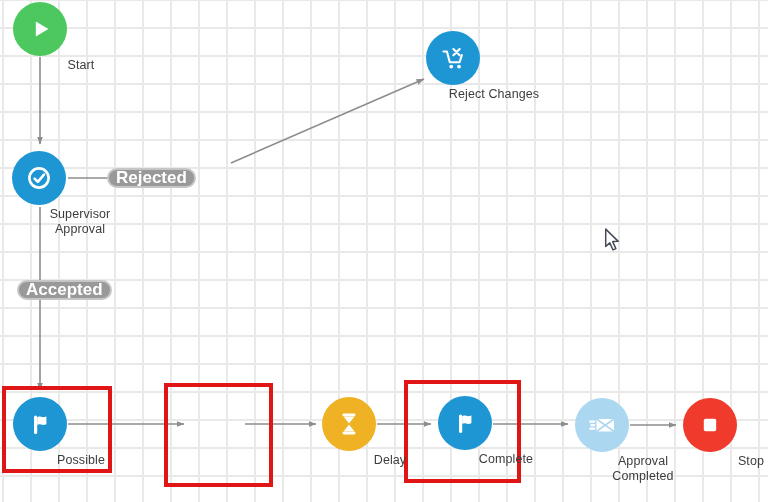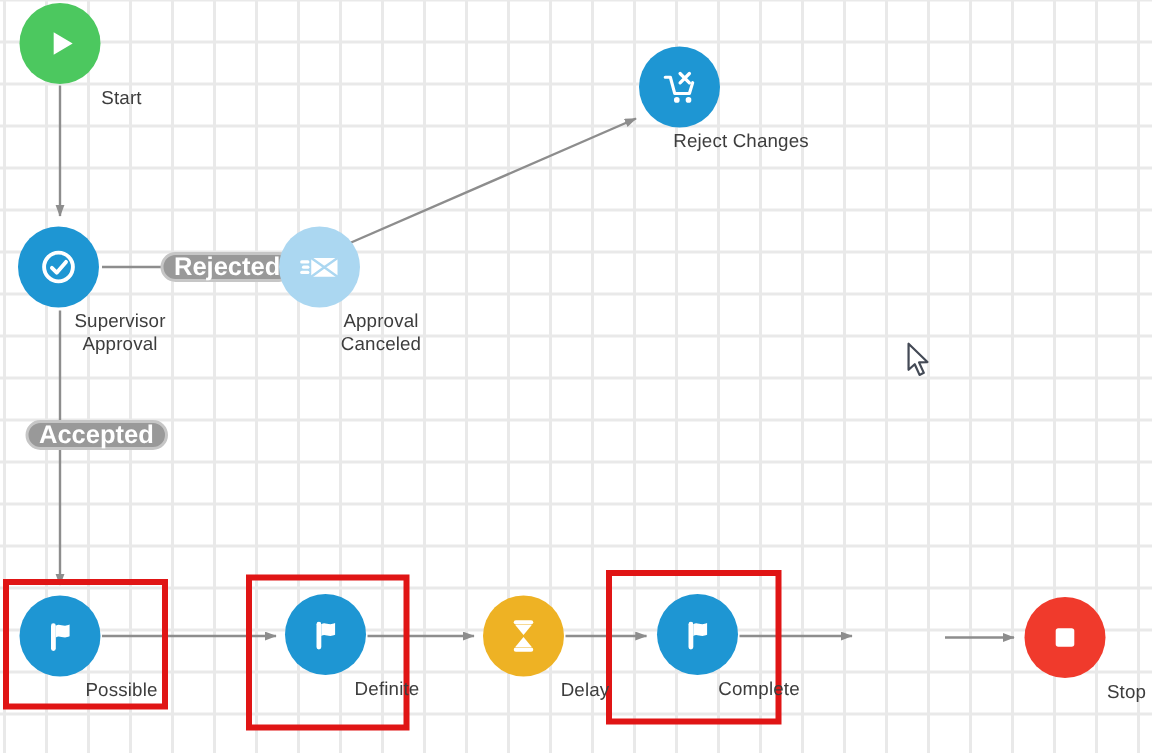--- a/index.html
+++ b/index.html
@@ -75,34 +75,20 @@
   <div class="node" style="left:12px;top:151px;">
     <div class="circle" style="background:#1e96d3">
       <svg width="32" height="32" viewBox="0 0 32 32">
         <circle cx="16" cy="16" r="9.6" fill="none" stroke="#fff" stroke-width="2.6"></circle>
         <path d="M11.6,16.6 L14.8,19.8 L21,12.6" fill="none" stroke="#fff" stroke-width="2.6" stroke-linecap="round" stroke-linejoin="round"></path>
       </svg>
     </div>
     <div class="nlabel w80">Supervisor Approval</div>
   </div>
 
-  <div class="node" style="left:186px;top:151px;">
-    <div class="circle" style="background:#abd7f1">
-      <svg width="32" height="32" viewBox="0 0 32 32">
-        <rect x="10.5" y="10" width="17.5" height="12.5" rx="1.2" fill="#fff"></rect>
-        <path d="M10.5,10 L19.2,16.2 L28,10 M10.5,22.5 L19.2,16.2 M28,22.5 L19.2,16.2" stroke="#abd7f1" stroke-width="1.6" fill="none"></path>
-        <g stroke="#fff" stroke-width="2.2" stroke-linecap="round">
-          <path d="M4.2,12.6 h4"></path>
-            <path d="M5.4,16.1 h2.8"></path>
-            <path d="M4.2,19.6 h4"></path>
-        </g>
-      </svg>
-    </div>
-    <div class="nlabel w80">Approval Canceled</div>
-  </div>
 
   <div class="node" style="left:426px;top:31px;">
     <div class="circle" style="background:#1e96d3">
       <svg width="32" height="32" viewBox="0 0 32 32">
         <path d="M6.5,9.5 h3.4 l2.9,10.8 h9.8 l2.2,-7.2" fill="none" stroke="#fff" stroke-width="2.1" stroke-linecap="round" stroke-linejoin="round"></path>
         <circle cx="14.2" cy="24.6" r="1.9" fill="#fff"></circle>
         <circle cx="22" cy="24.6" r="1.9" fill="#fff"></circle>
         <path d="M16.4,7 l6.2,6.2 M22.6,7 l-6.2,6.2" stroke="#fff" stroke-width="2.2" stroke-linecap="round"></path>
       </svg>
     </div>
@@ -112,29 +98,20 @@
   <div class="node" style="left:13px;top:397px;">
     <div class="circle" style="background:#1e96d3">
       <svg width="32" height="32" viewBox="0 0 32 32">
         <rect x="10" y="7.5" width="3.2" height="18.5" rx="1.6" fill="#fff"></rect>
         <path d="M13.2,9.2 C15.8,7 17.8,10.6 22.4,8.4 L22.4,16.2 C17.8,18.4 15.8,14.8 13.2,17 Z" fill="#fff"></path>
       </svg>
     </div>
     <div class="nlabel w90">Possible</div>
   </div>
 
-  <div class="node" style="left:190px;top:396px;">
-    <div class="circle" style="background:#1e96d3">
-      <svg width="32" height="32" viewBox="0 0 32 32">
-        <rect x="10" y="7.5" width="3.2" height="18.5" rx="1.6" fill="#fff"></rect>
-        <path d="M13.2,9.2 C15.8,7 17.8,10.6 22.4,8.4 L22.4,16.2 C17.8,18.4 15.8,14.8 13.2,17 Z" fill="#fff"></path>
-      </svg>
-    </div>
-    <div class="nlabel w90">Definite</div>
-  </div>
 
   <div class="node" style="left:322px;top:397px;">
     <div class="circle" style="background:#eeb224">
       <svg width="32" height="32" viewBox="0 0 32 32">
         <rect x="9.5" y="5.5" width="13" height="2.8" rx="1.4" fill="#fff"></rect>
         <rect x="9.5" y="23.7" width="13" height="2.8" rx="1.4" fill="#fff"></rect>
         <path d="M10.5,8.6 L21.5,8.6 L16,15.4 Z" fill="#fff"></path>
         <path d="M16,16.6 L21.5,23.4 L10.5,23.4 Z" fill="#fff"></path>
       </svg>
     </div>
@@ -144,20 +121,34 @@
   <div class="node" style="left:438px;top:396px;">
     <div class="circle" style="background:#1e96d3">
       <svg width="32" height="32" viewBox="0 0 32 32">
         <rect x="10" y="7.5" width="3.2" height="18.5" rx="1.6" fill="#fff"></rect>
         <path d="M13.2,9.2 C15.8,7 17.8,10.6 22.4,8.4 L22.4,16.2 C17.8,18.4 15.8,14.8 13.2,17 Z" fill="#fff"></path>
       </svg>
     </div>
     <div class="nlabel w90">Complete</div>
   </div>
 
+  <div class="node" style="left:575px;top:398px;">
+    <div class="circle" style="background:#abd7f1">
+      <svg width="32" height="32" viewBox="0 0 32 32">
+        <rect x="10.5" y="10" width="17.5" height="12.5" rx="1.2" fill="#fff"></rect>
+        <path d="M10.5,10 L19.2,16.2 L28,10 M10.5,22.5 L19.2,16.2 M28,22.5 L19.2,16.2" stroke="#abd7f1" stroke-width="1.6" fill="none"></path>
+        <g stroke="#fff" stroke-width="2.2" stroke-linecap="round">
+          <path d="M4.2,12.6 h4"></path>
+            <path d="M5.4,16.1 h2.8"></path>
+            <path d="M4.2,19.6 h4"></path>
+        </g>
+      </svg>
+    </div>
+    <div class="nlabel w90">Approval Completed</div>
+  </div>
 
   <div class="node" style="left:683px;top:398px;">
     <div class="circle" style="background:#f03a2c">
       <svg width="32" height="32" viewBox="0 0 32 32">
         <rect x="9.8" y="9.8" width="12.4" height="12.4" rx="1.8" fill="#fff"></rect>
       </svg>
     </div>
     <div class="nlabel w80">Stop</div>
   </div>
 

